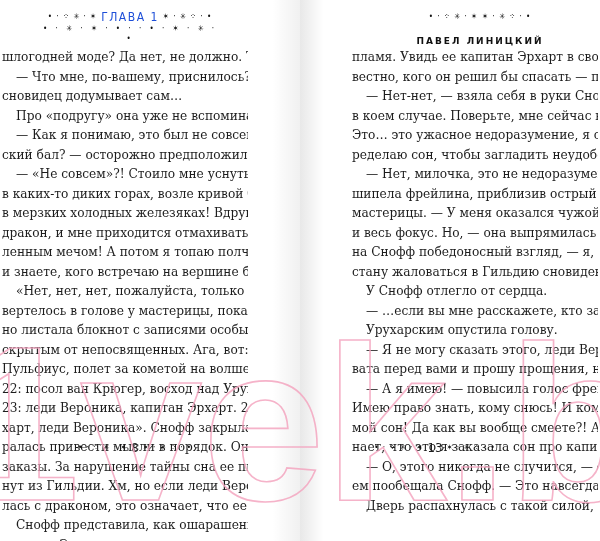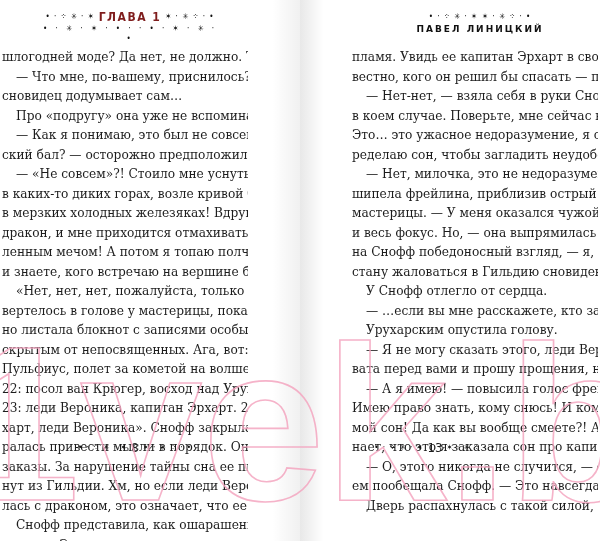--- a/index.html
+++ b/index.html
@@ -8,22 +8,22 @@
   .page { position:absolute; top:0; height:541px; background:#fff; overflow:hidden; }
   .page.left { left:0; width:300px; }
   .page.right { left:300px; width:300px; }
   .gutter-left { position:absolute; right:0; top:0; width:28px; height:541px; background:linear-gradient(to right, rgba(0,0,0,0), rgba(0,0,0,0.06)); }
   .gutter-right { position:absolute; left:0; top:0; width:24px; height:541px; background:linear-gradient(to right, rgba(0,0,0,0.09), rgba(0,0,0,0)); }
   .header { position:absolute; top:10px; text-align:center; font-family:"DejaVu Sans Condensed","DejaVu Sans", sans-serif; }
   .left .header { left:40px; width:180px; }
   .right .header { left:80px; width:200px; }
   .hdr-line { display:flex; justify-content:center; align-items:center; gap:4px; font-size:12px; letter-spacing:1.5px; line-height:14px; }
   .stars { font-size:8px; letter-spacing:1px; color:#111; }
-  .hdr-title { font-weight:bold; color:#7f1d1d; }
-  .hdr-sub { font-size:9px; font-weight:bold; letter-spacing:2px; color:#111; margin-top:0px; font-family:"DejaVu Sans", sans-serif; }
+  .hdr-title { font-weight:normal; color:#1d4ed8; }
+  .hdr-sub { font-size:9px; font-weight:bold; letter-spacing:2px; color:#111; margin-top:12px; font-family:"DejaVu Sans", sans-serif; }
   .stars-row2 { font-size:8px; letter-spacing:3px; color:#111; line-height:10px; }
   .text { position:absolute; top:48px; font-size:12.2px; line-height:19.5px; text-align:justify; }
   .left .text { left:2px; width:246px; }
   .right .text { left:52px; width:246px; }
   .line { display:block; white-space:nowrap; text-align-last:justify; text-align:justify; height:19.5px; overflow:hidden; }
   .line.last { text-align-last:left; }
   .line.indent { padding-left:14px; }
   .folio { position:absolute; top:440px; text-align:center; font-family:"DejaVu Sans Condensed","DejaVu Sans", sans-serif; font-size:13px; display:flex; gap:4px; justify-content:center; align-items:center; }
   .left .folio { left:45px; width:180px; }
   .right .folio { left:45px; width:180px; }

